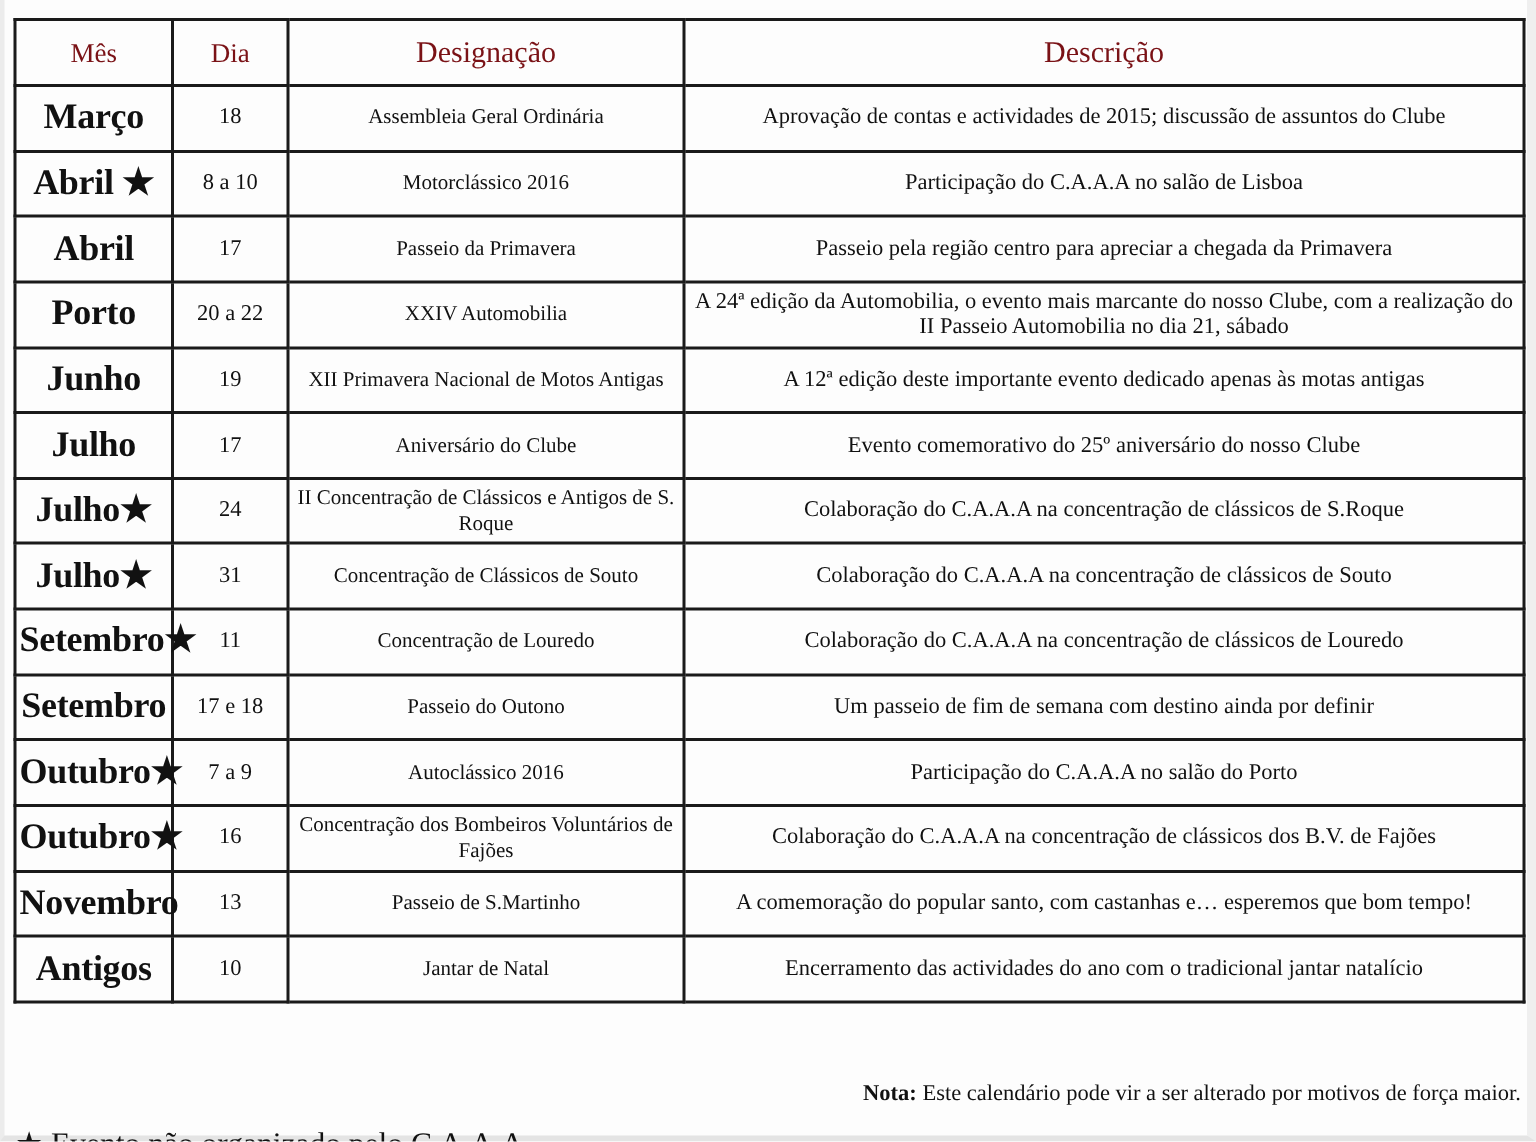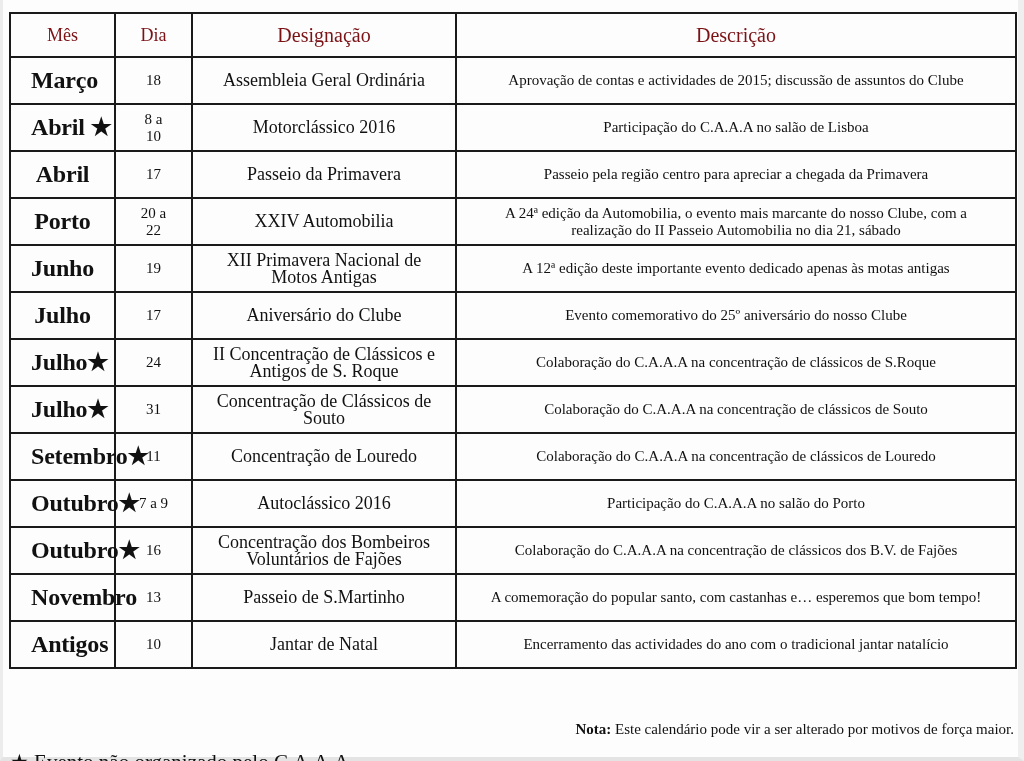--- a/index.html
+++ b/index.html
@@ -7,30 +7,30 @@
     width: 1024px; height: 761px; background: #fdfdfd; position: relative; overflow: hidden;
     font-family: "Liberation Serif", "DejaVu Serif", serif; color: #111;
   }
   .page-edge { position: absolute; left: 0; top: 0; width: 1024px; height: 761px; box-sizing: border-box;
     border-left: 3px solid #ececec; border-bottom: 4px solid #e4e4e4; border-right: 6px solid #efefef; }
   table.cal {
     position: absolute; left: 9px; top: 12px; width: 1006px; height: 657px;
     border-collapse: collapse; table-layout: fixed;
   }
   table.cal td, table.cal th {
-    border: 2px solid #1a1a1a; text-align: center; vertical-align: middle; padding: 0 20px;
+    border: 2px solid #1a1a1a; text-align: center; vertical-align: middle; padding: 0 2px;
     line-height: 17px;
   }
   table.cal th {
     color: #7a1216; font-weight: normal; height: 42px; font-size: 20px;
   }
   table.cal th.mes, table.cal th.dia { font-size: 18px; }
   td.mes { font-weight: bold; font-size: 24px; white-space: nowrap; letter-spacing: -0.2px; }
   td.dia { font-size: 15px; margin-left: 36px; }
-  td.des { font-size: 18px; }
+  td.des { font-size: 14px; }
   td.desc { font-size: 15px; }
   tr.row { height: 43px; }
   .footnote { position: absolute; left: 10px; top: 750px; font-size: 21px; }
   .note { position: absolute; right: 10px; top: 721px; font-size: 15px; text-align: right; }
   .note b { font-weight: bold; }
 </style>
 </head>
 <body>
 
 <div class="page-edge"></div>
@@ -99,20 +99,26 @@
         <td class="des">Concentração de Clássicos de Souto</td>
         <td class="desc">Colaboração do C.A.A.A na concentração de clássicos de Souto</td>
       </tr>
       <tr class="row">
         <td class="mes">Setembro★</td>
         <td class="dia">11</td>
         <td class="des">Concentração de Louredo</td>
         <td class="desc">Colaboração do C.A.A.A na concentração de clássicos de Louredo</td>
       </tr>
       <tr class="row">
+        <td class="mes">Setembro</td>
+        <td class="dia">17 e 18</td>
+        <td class="des">Passeio do Outono</td>
+        <td class="desc">Um passeio de fim de semana com destino ainda por definir</td>
+      </tr>
+      <tr class="row">
         <td class="mes">Outubro★</td>
         <td class="dia">7 a 9</td>
         <td class="des">Autoclássico 2016</td>
         <td class="desc">Participação do C.A.A.A no salão do Porto</td>
       </tr>
       <tr class="row">
         <td class="mes">Outubro★</td>
         <td class="dia">16</td>
         <td class="des">Concentração dos Bombeiros Voluntários de Fajões</td>
         <td class="desc">Colaboração do C.A.A.A na concentração de clássicos dos B.V. de Fajões</td>

